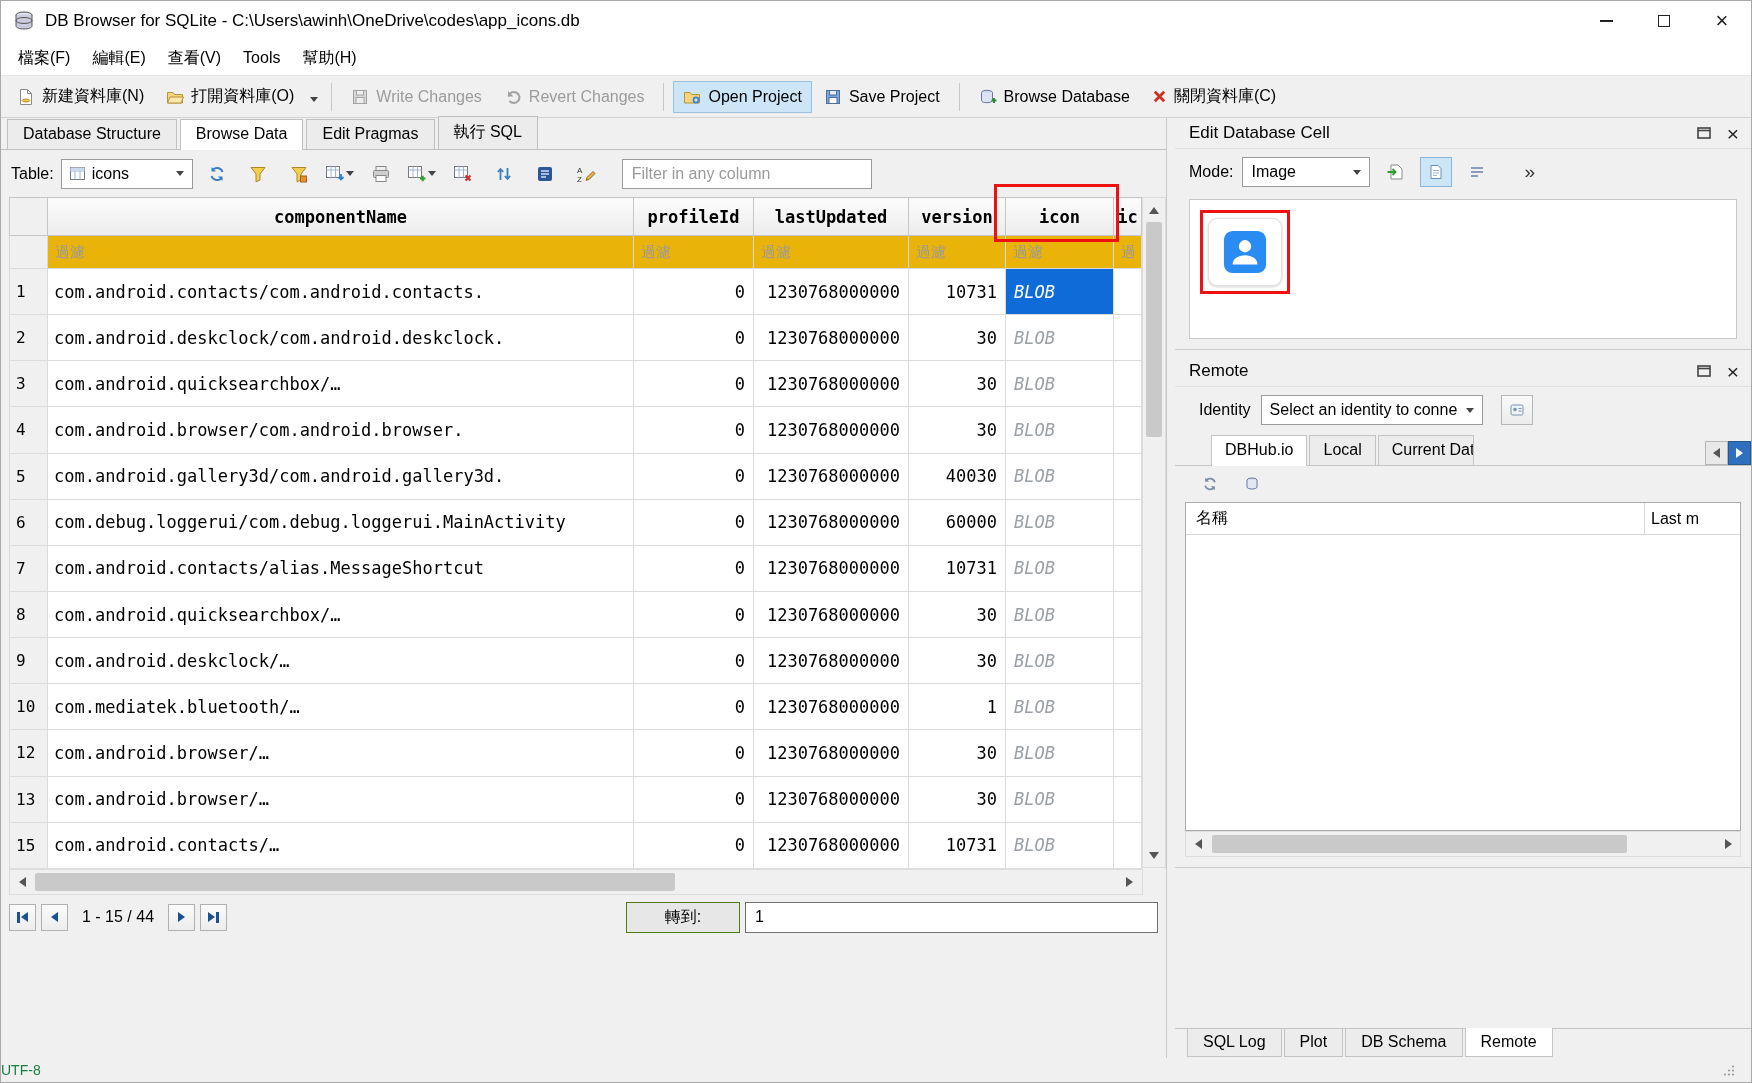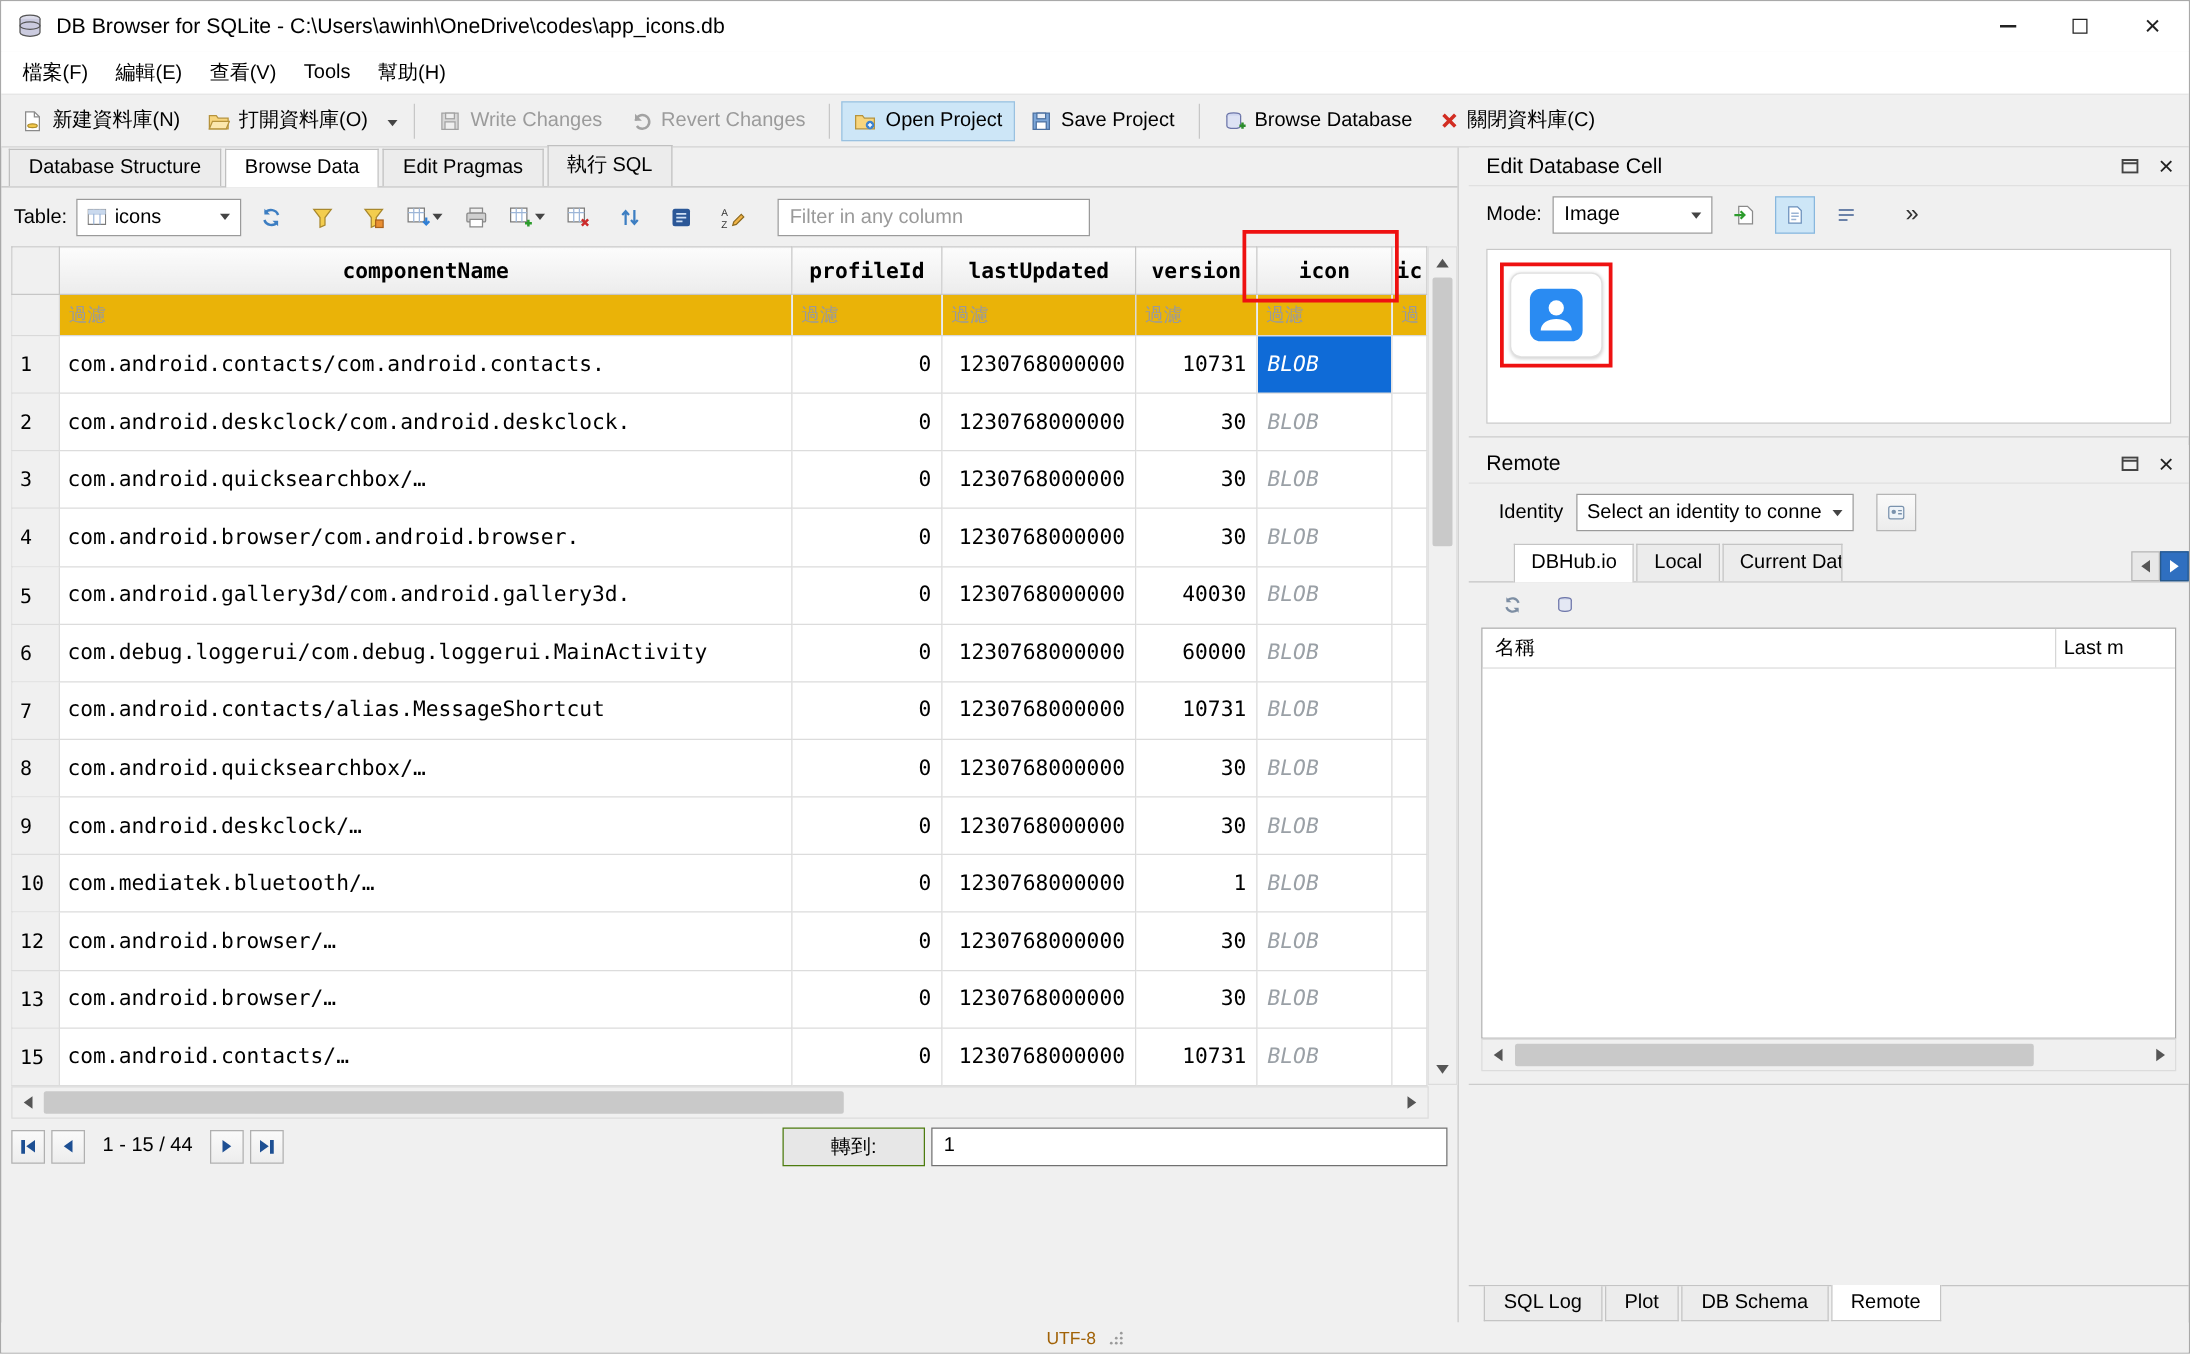--- a/index.html
+++ b/index.html
@@ -135,21 +135,21 @@
   .tree-hscroll .sb-btn { width:24px; height:100%; display:flex; align-items:center; justify-content:center; }
   .tree-hscroll .track { flex:1; height:100%; position:relative; }
   .tree-hscroll .thumb { position:absolute; left:2px; top:3px; bottom:3px; width:82%; background:#c9c9c9; border-radius:2px; }
 
   .rp-filler { flex:1; }
   .bottom-tabs { height:30px; flex:none; display:flex; align-items:flex-start; padding-left:12px; border-top:1px solid #c4c4c4; }
   .btab { padding:4px 15px 5px; border:1px solid #c4c4c4; border-top:none; background:#ececec; margin-right:2px; font-size:16px; }
   .btab.active { background:#fff; margin-top:-1px; padding-top:5px; }
 
   
-  .statusbar { height:24px; flex:none; display:flex; align-items:center; justify-content:center; padding-right:16px; gap:10px; background:#f0f0f0; font-size:14px; color:#a16207; }
+  .statusbar { height:24px; flex:none; display:flex; align-items:center; justify-content:space-between; padding-right:16px; gap:10px; background:#f0f0f0; font-size:14px; color:#15803d; }
 
   
   .red-overlay { position:absolute; left:993px; top:183px; width:125px; height:58px; border:3px solid #ee1111; pointer-events:none; z-index:50; }
 
   svg { display:block; }
 </style>
 </head>
 <body>
 
 <div class="window">

